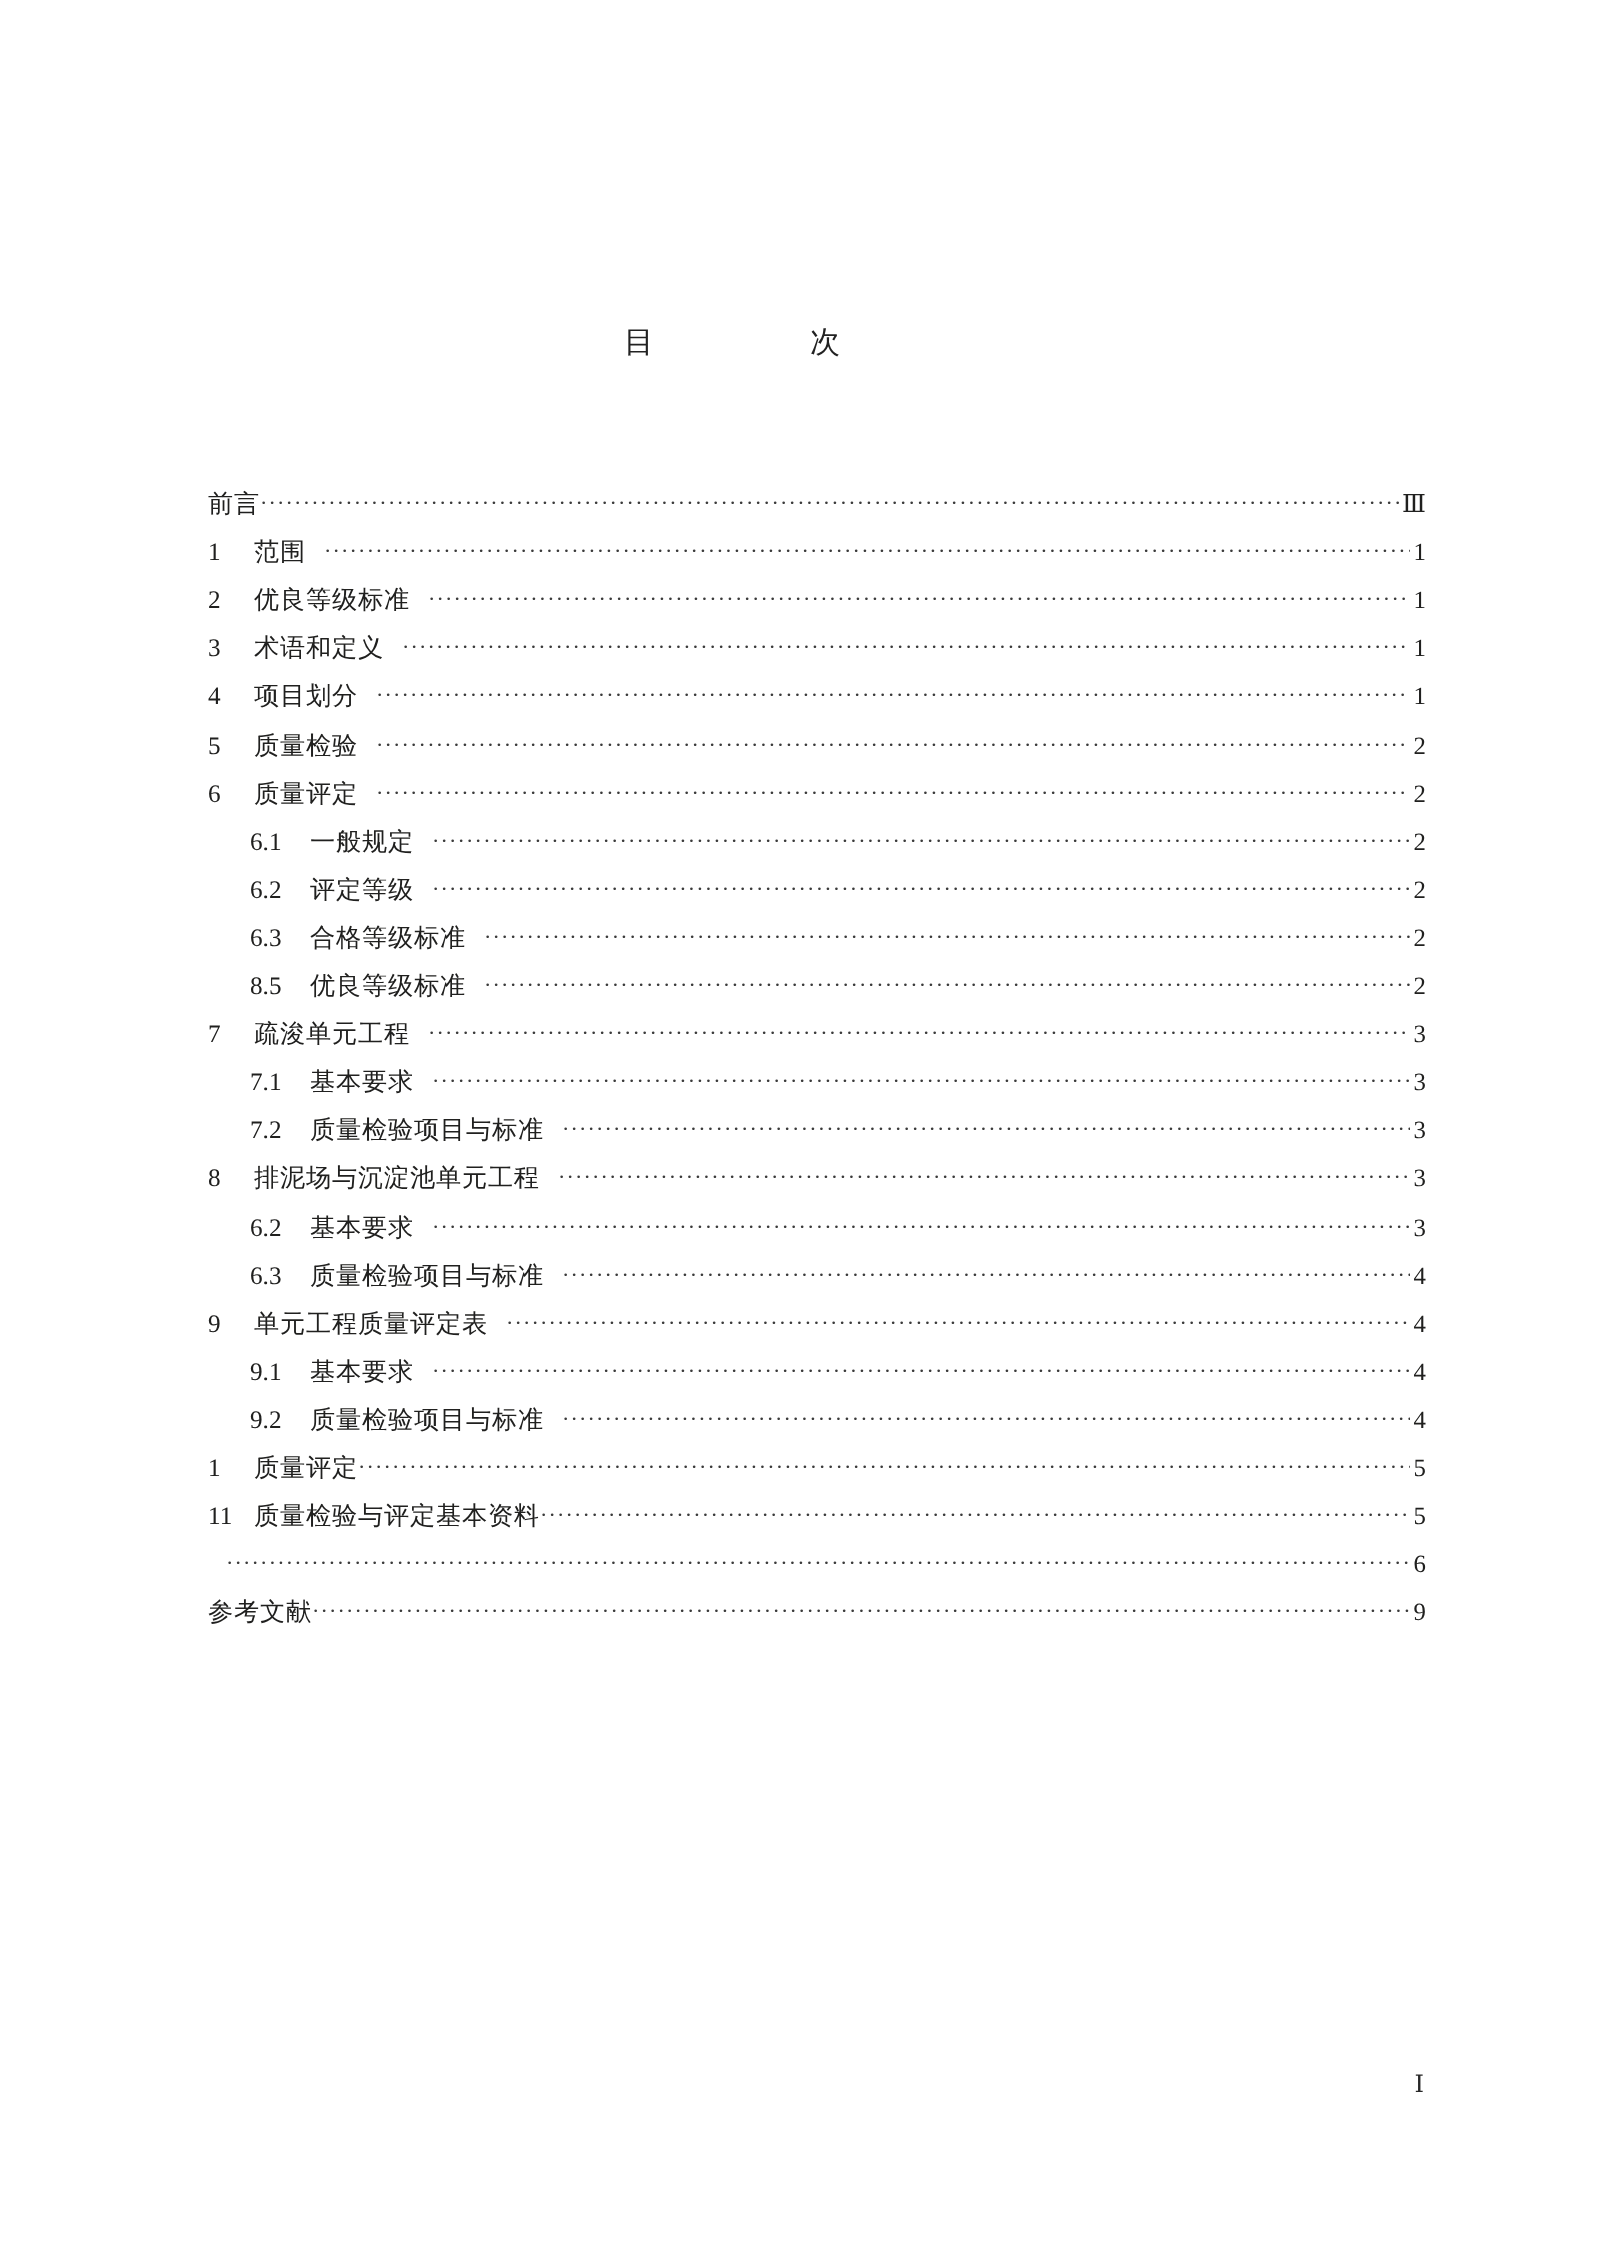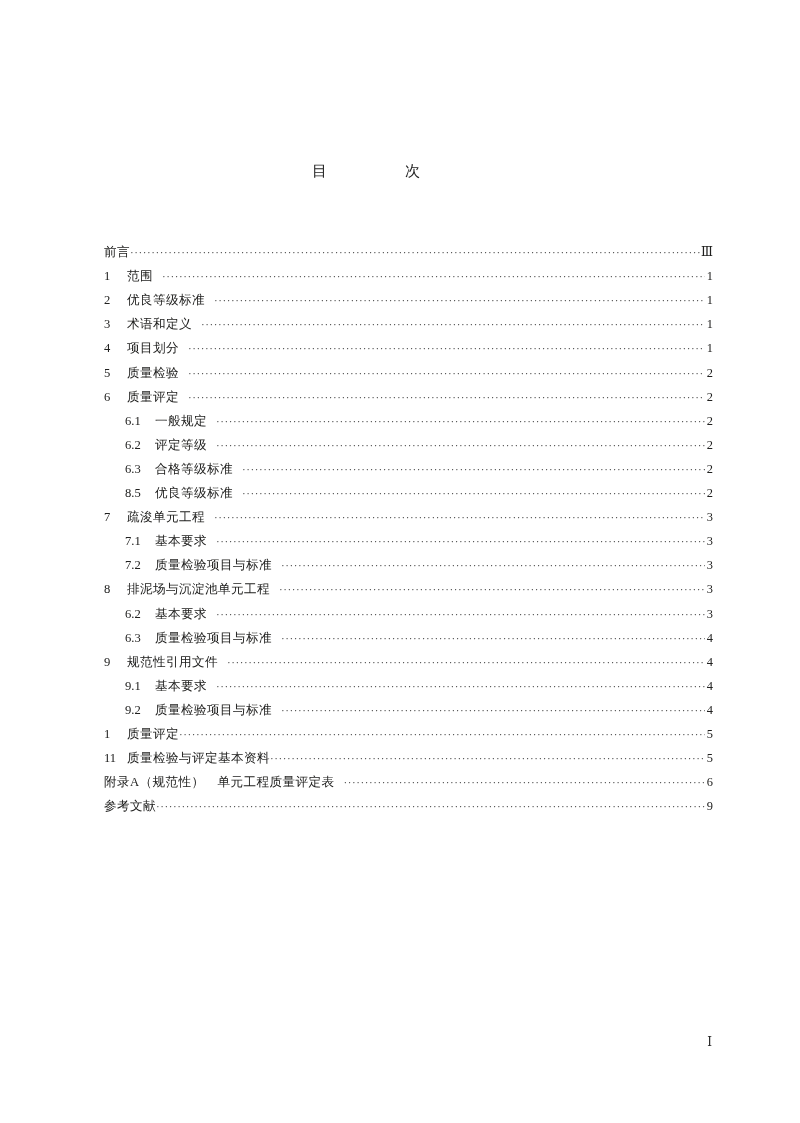--- a/index.html
+++ b/index.html
@@ -260,21 +260,21 @@
       </div>
       <div class="toc-entry lvl2">
         <span class="e-num">6.3</span>
         <span class="e-label">质量检验项目与标准</span>
         <span class="e-gap"></span>
         <span class="e-dots"></span>
         <span class="e-page">4</span>
       </div>
       <div class="toc-entry lvl1">
         <span class="e-num">9</span>
-        <span class="e-label">规范性引用文件</span>
+        <span class="e-label">单元工程质量评定表</span>
         <span class="e-gap"></span>
         <span class="e-dots"></span>
         <span class="e-page">4</span>
       </div>
       <div class="toc-entry lvl2">
         <span class="e-num">9.1</span>
         <span class="e-label">基本要求</span>
         <span class="e-gap"></span>
         <span class="e-dots"></span>
         <span class="e-page">4</span>
@@ -295,21 +295,20 @@
       </div>
       <div class="toc-entry lvl1">
         <span class="e-num">11</span>
         <span class="e-label">质量检验与评定基本资料</span>
         <span class="e-gap tight"></span>
         <span class="e-dots"></span>
         <span class="e-page">5</span>
       </div>
       <div class="toc-entry lvl1">
         <span class="e-num" style="min-width: 0px;"></span>
-        <span class="e-label">附录A（规范性）　单元工程质量评定表</span>
         <span class="e-gap"></span>
         <span class="e-dots"></span>
         <span class="e-page">6</span>
       </div>
       <div class="toc-entry lvl1">
         <span class="e-num" style="min-width: 0px;"></span>
         <span class="e-label">参考文献</span>
         <span class="e-gap tight"></span>
         <span class="e-dots"></span>
         <span class="e-page">9</span>

